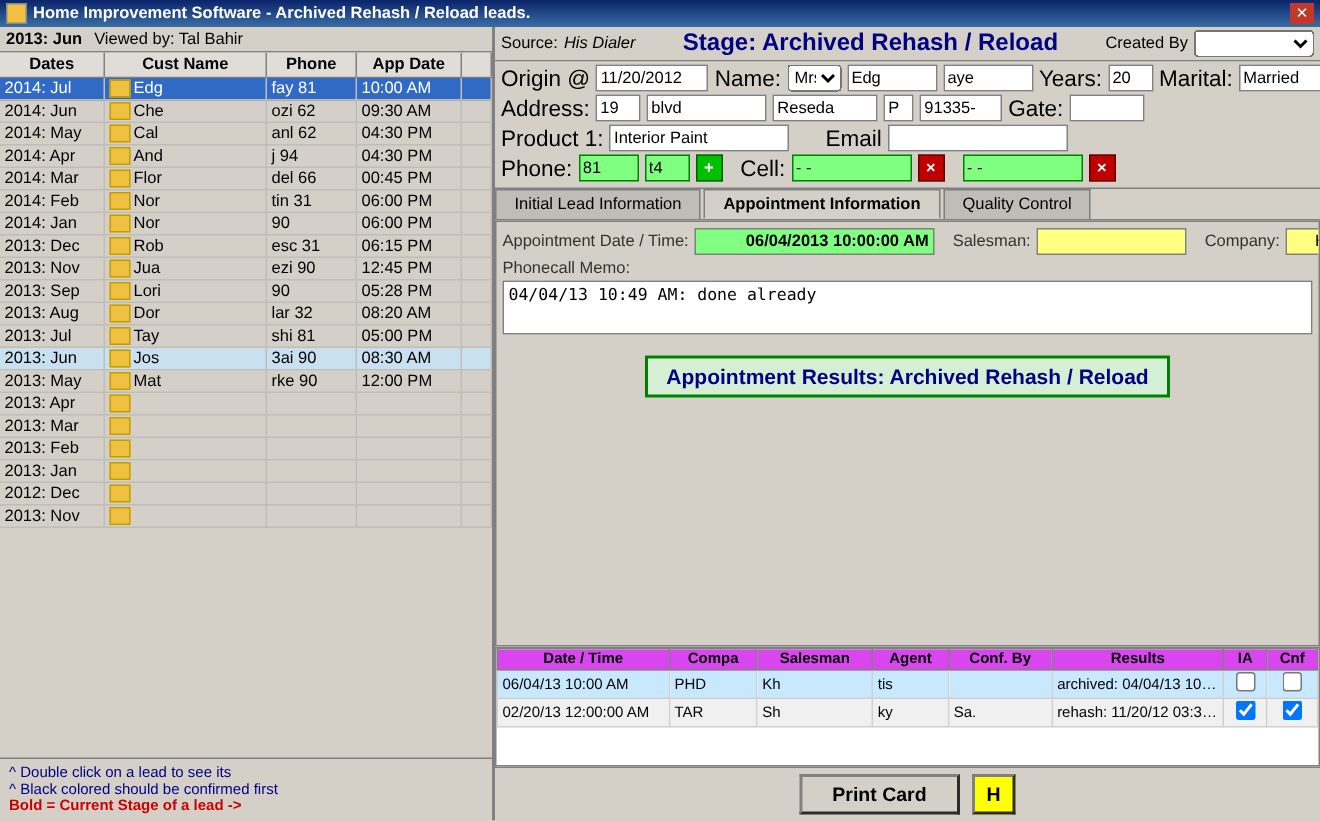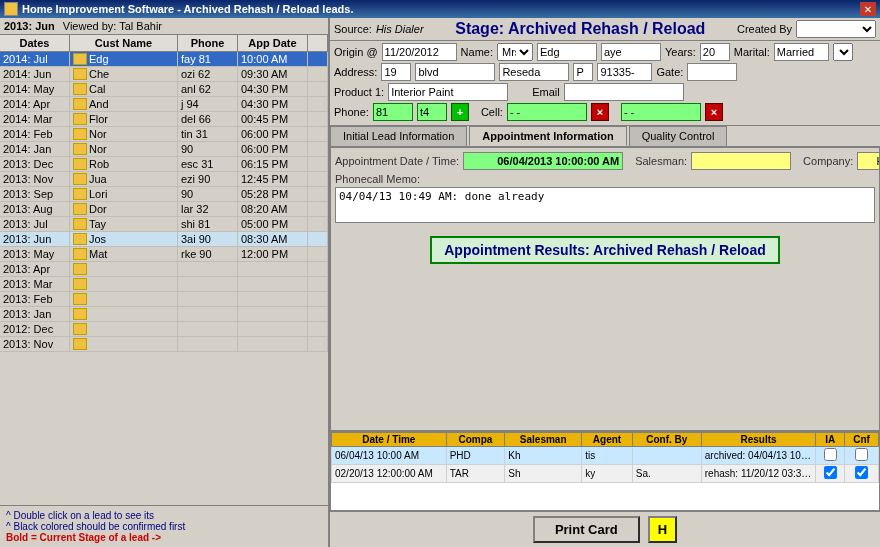--- a/index.html
+++ b/index.html
@@ -47,21 +47,21 @@
     
     .right-panel { flex: 1; background: #d4d0c8; display: flex; flex-direction: column; overflow: hidden; }
     
     
     .info-bar { background: #d4d0c8; padding: 2px 4px; display: flex; align-items: center; gap: 4px; border-bottom: 1px solid #808080; }
     .info-stage { font-size: 16px; font-weight: bold; color: #000080; flex: 1; text-align: center; }
     
     
     .form-area { background: #d4d0c8; padding: 2px 4px; border-bottom: 1px solid #808080; }
     .form-row { display: flex; align-items: center; gap: 4px; margin-bottom: 2px; }
-    .form-label { font-size: 11px; white-space: nowrap; }
+    .form-label { font-size: 15px; white-space: nowrap; }
     .form-input { border: 1px solid #808080; background: white; font-size: 11px; padding: 1px 2px; height: 18px; }
     .form-input-green { background: #80ff80; border: 1px solid #008000; }
     .green-btn { background: #00c000; border: 1px solid #006000; color: white; width: 18px; height: 18px; font-size: 11px; cursor: pointer; display: flex; align-items: center; justify-content: center; font-weight: bold; }
     .red-btn { background: #c00000; border: 1px solid #600000; color: white; width: 18px; height: 18px; font-size: 11px; cursor: pointer; display: flex; align-items: center; justify-content: center; font-weight: bold; }
     
     
     .tabs-bar { display: flex; background: #d4d0c8; border-bottom: 1px solid #808080; }
     .tab { padding: 3px 12px; font-size: 11px; border: 1px solid #808080; border-bottom: none; cursor: pointer; background: #c0bdb8; margin-right: 2px; }
     .tab.active { background: #d4d0c8; font-weight: bold; border-bottom: 1px solid #d4d0c8; }
     
@@ -83,21 +83,21 @@
     .memo-text { border: 1px solid #808080; background: white; font-size: 11px; padding: 2px 3px; flex: 1; resize: none; }
     
     .results-banner { background: #d4d0c8; text-align: center; padding: 4px; margin-top: 4px; }
     .results-banner-inner { border: 2px solid #008000; background: #d4f0d4; padding: 4px 12px; font-size: 14px; font-weight: bold; color: #000080; display: inline-block; }
     
     .set-appointment-bar { background: #80c0e0; text-align: center; padding: 5px; font-size: 14px; font-weight: bold; color: #000; margin: 3px 0; border: 1px solid #4080a0; cursor: pointer; }
     
     
     .bottom-table-container { height: 80px; overflow: hidden; border: 1px solid #808080; background: white; }
     .bottom-table { width: 100%; border-collapse: collapse; font-size: 10px; }
-    .bottom-table th { background: #eab308; border: 1px solid #808080; padding: 1px 3px; font-size: 10px; font-weight: bold; white-space: nowrap; margin-left: 14px; }
+    .bottom-table th { background: #d946ef; border: 1px solid #808080; padding: 1px 3px; font-size: 10px; font-weight: bold; white-space: nowrap; margin-left: 14px; }
     .bottom-table td { border: 1px solid #d0d0d0; padding: 1px 3px; white-space: nowrap; overflow: hidden; max-width: 80px; text-overflow: ellipsis; }
     .bottom-table tr:nth-child(even) { background: #f0f0f0; }
     .bottom-table tr:nth-child(odd) { background: white; }
     .bottom-table tr:first-child td { background: #c8e8ff; }
     .checkbox-cell { text-align: center; }
     
     
     .footer-bar { background: #d4d0c8; display: flex; align-items: center; justify-content: center; padding: 4px; gap: 8px; border-top: 1px solid #808080; }
     .print-btn { background: #d4d0c8; border: 2px outset #808080; padding: 4px 20px; font-size: 13px; font-weight: bold; cursor: pointer; }
     .h-btn { background: #ffff00; border: 2px outset #808080; padding: 4px 8px; font-size: 13px; font-weight: bold; cursor: pointer; }

